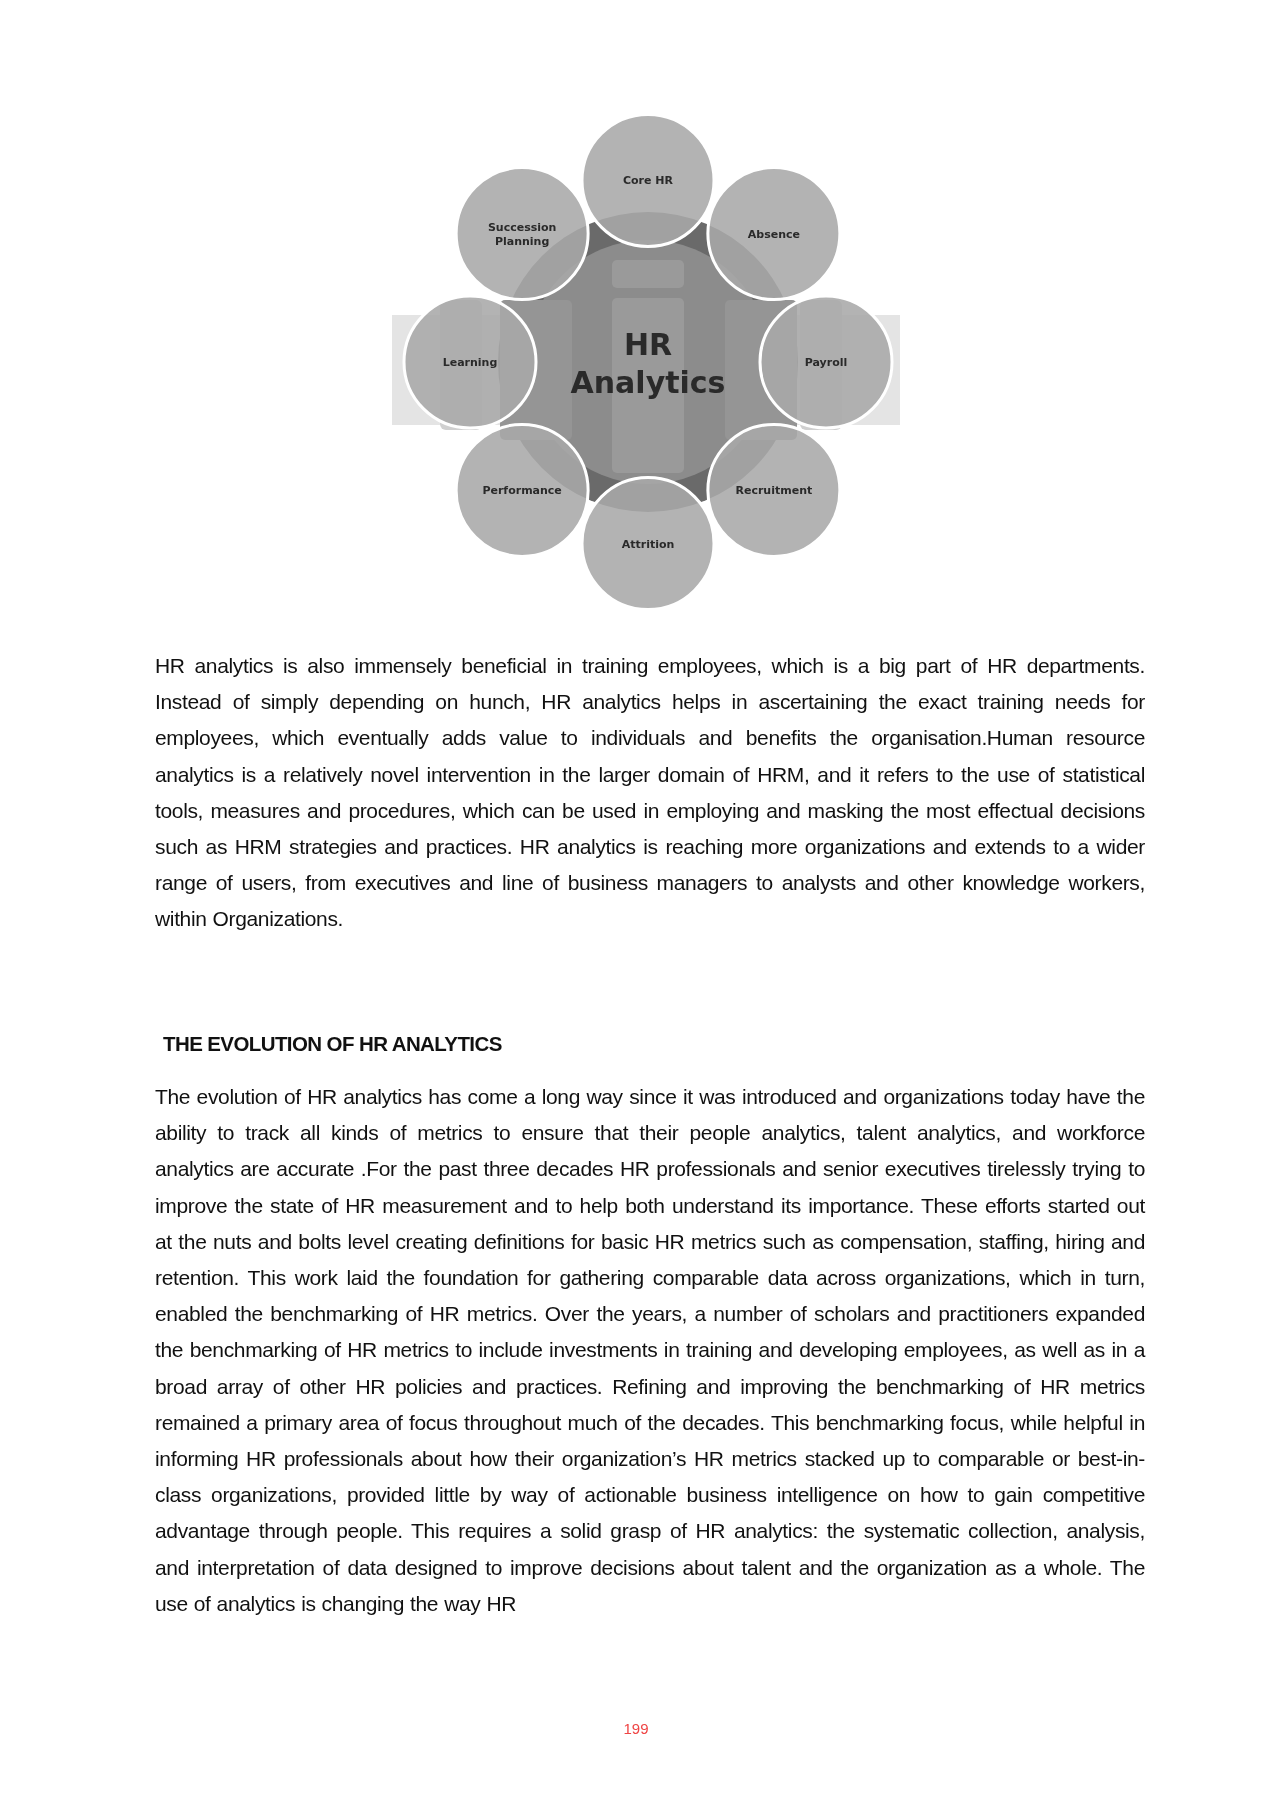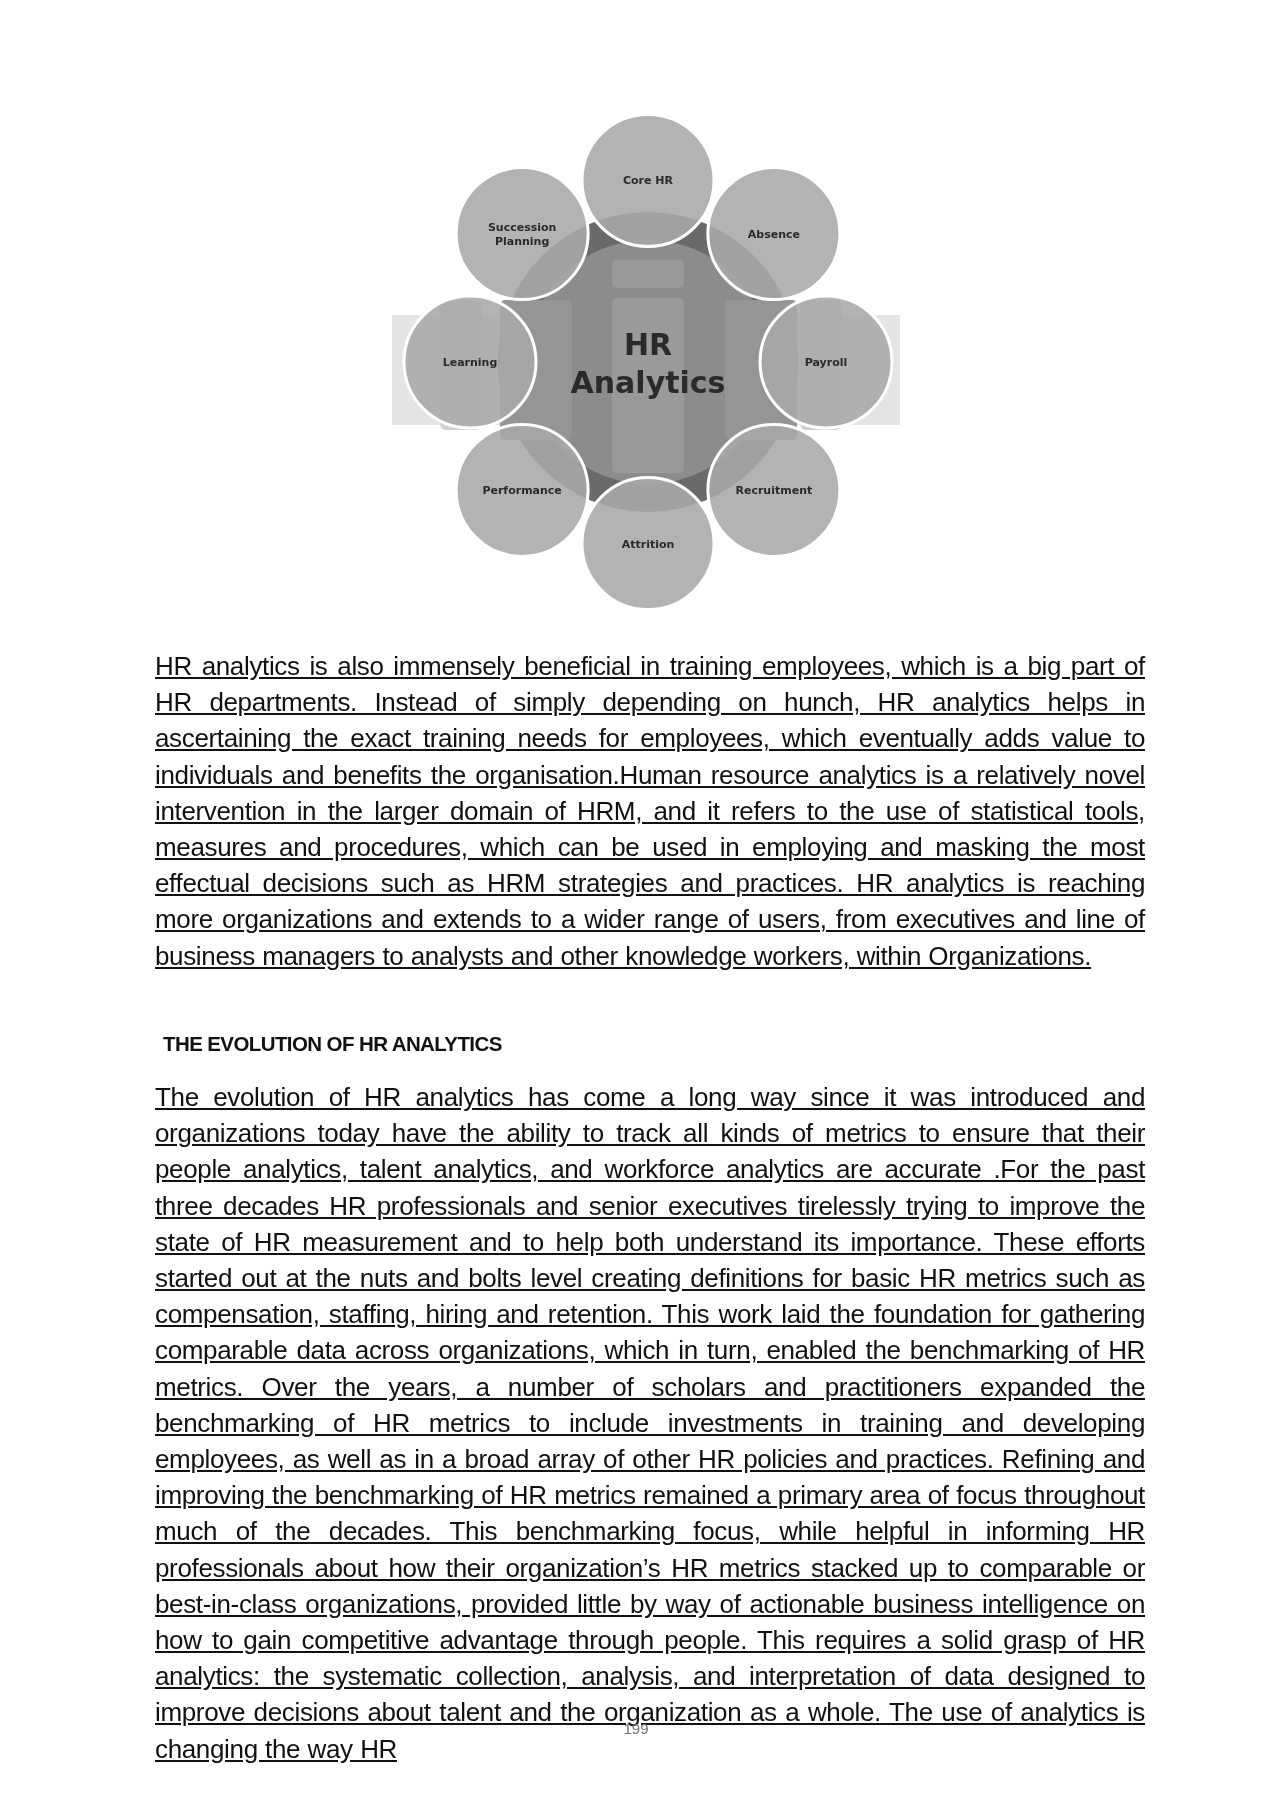--- a/index.html
+++ b/index.html
@@ -1,28 +1,28 @@
 <!DOCTYPE html>
 <html><head>
   <meta charset="utf-8">
   <style>
     html, body { margin: 0; padding: 0; background: #ffffff; }
     body { width: 1272px; height: 1800px; position: relative; overflow: hidden;
            font-family: "Liberation Sans", sans-serif; color: #111; }
     .figure { position: absolute; left: 380px; top: 100px; width: 520px; height: 520px; }
     .figure svg { width: 520px; height: 520px; display: block; }
     .body-text { position: absolute; left: 155px; width: 990px; }
-    .para { font-size: 26px; line-height: 36.2px; text-align: justify; margin: 0;
-            letter-spacing: -0.35px; word-spacing: 0.5px; text-decoration: underline; }
+    .para { font-size: 21px; line-height: 36.2px; text-align: justify; margin: 0;
+            letter-spacing: -0.35px; word-spacing: 0.5px; }
     .heading { position: absolute; left: 155px; top: 1024px; font-size: 20.5px; font-weight: bold;
                letter-spacing: -0.6px; margin: 8px; }
     #p1 { top: 648px; }
     #p2 { top: 1079px; }
     .page-number { position: absolute; left: 0; width: 1272px; top: 1720px; text-align: center;
-                   font-size: 15px; color: #737373; }
+                   font-size: 15px; color: #ef4444; }
   </style>
 </head>
 <body>
 
 <div class="figure">
   <svg viewBox="0 0 520 520" xmlns="http://www.w3.org/2000/svg">
 
     <rect x="12" y="215" width="508" height="110" fill="#e4e4e4"></rect>
     <rect x="60" y="200" width="42" height="130" fill="#d0d0d0" rx="6"></rect>
     <rect x="420" y="200" width="42" height="130" fill="#d0d0d0" rx="6"></rect>

